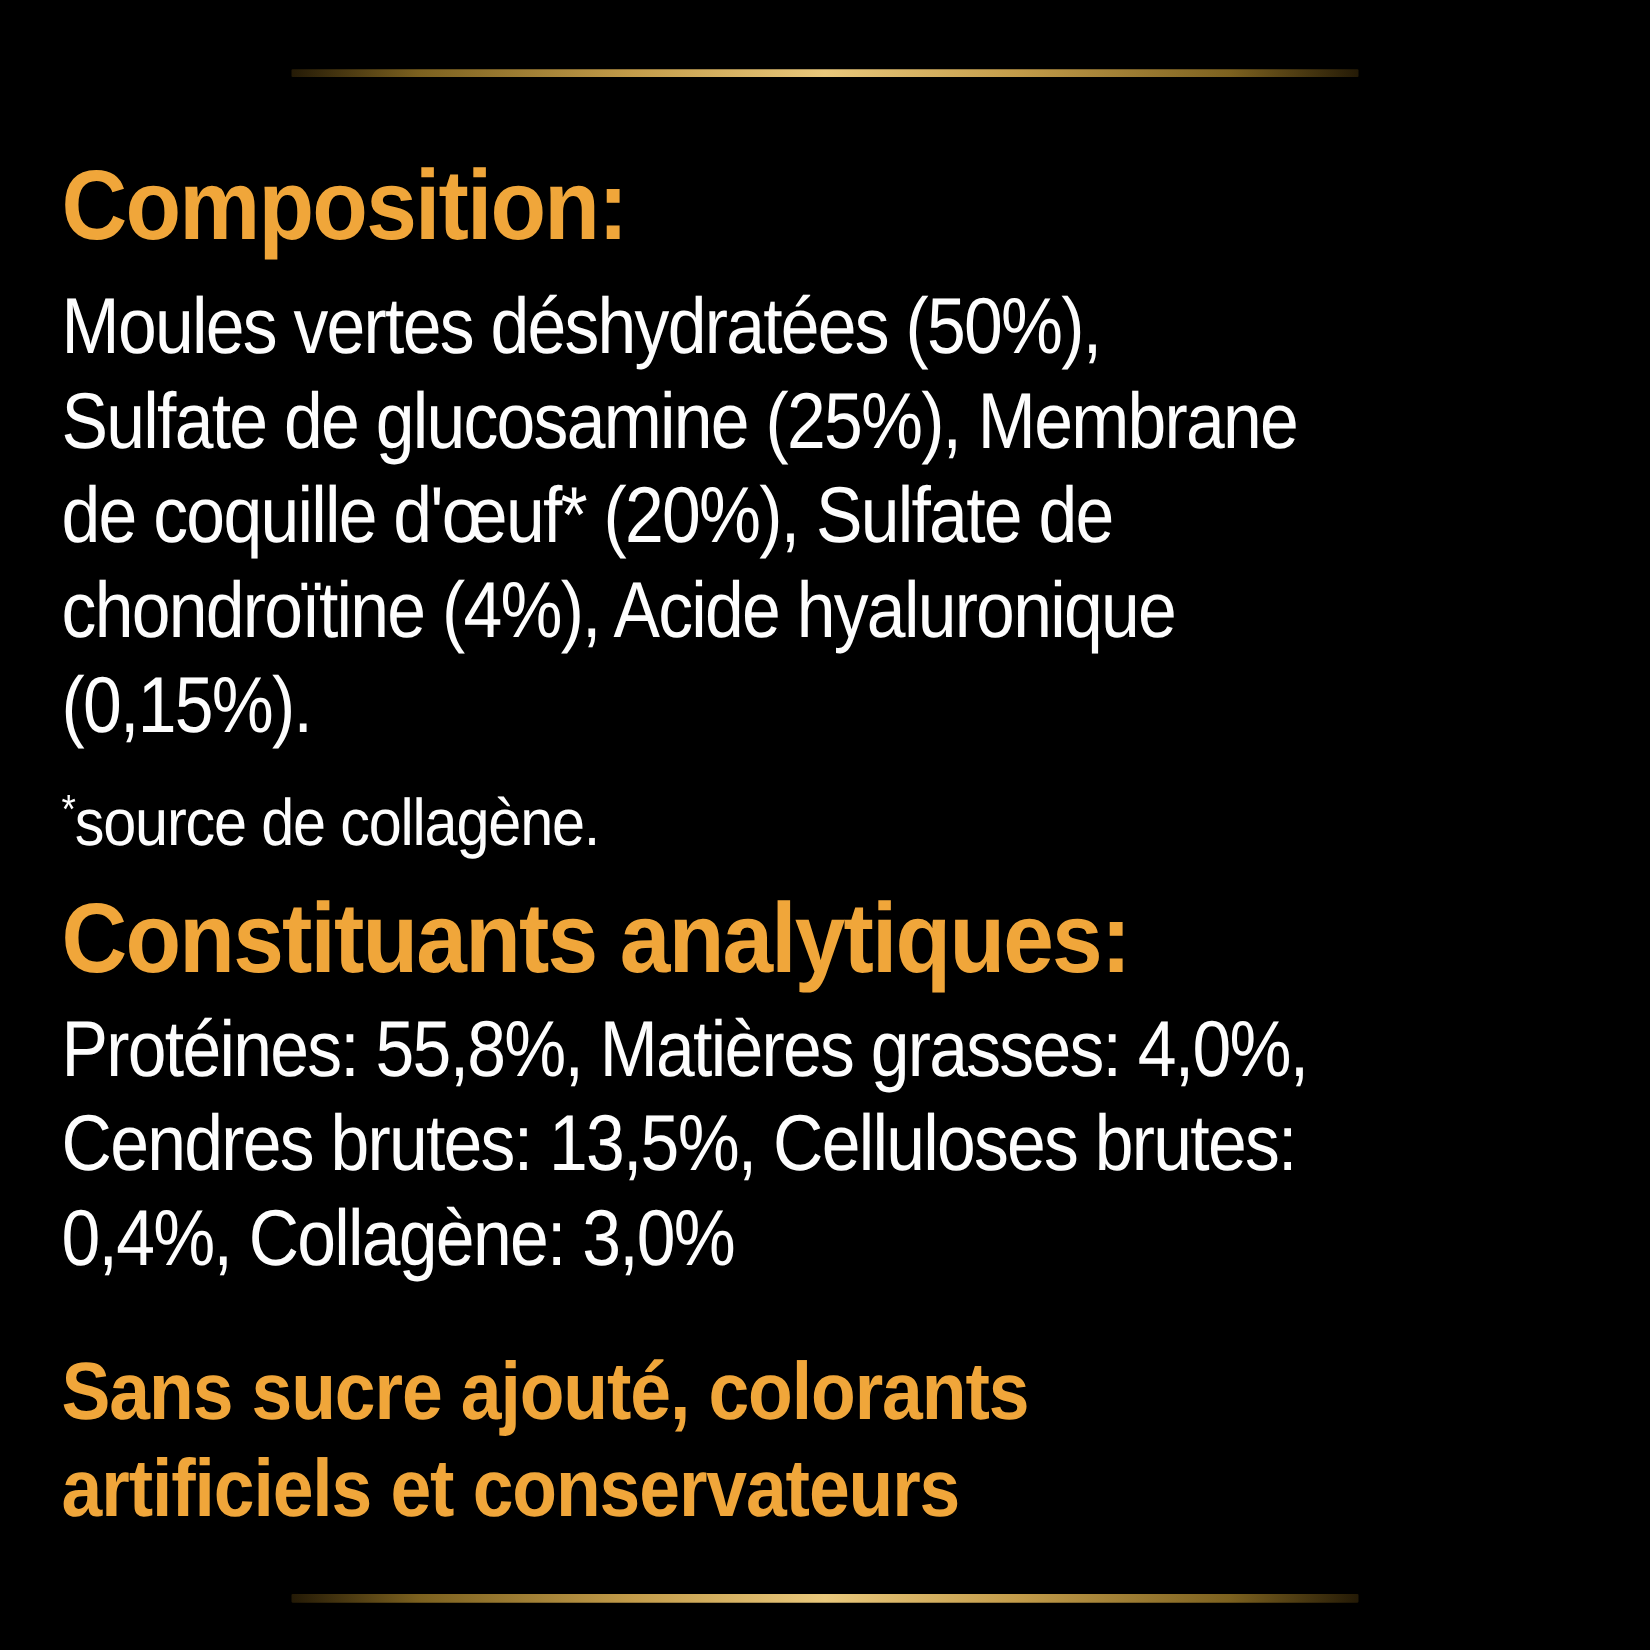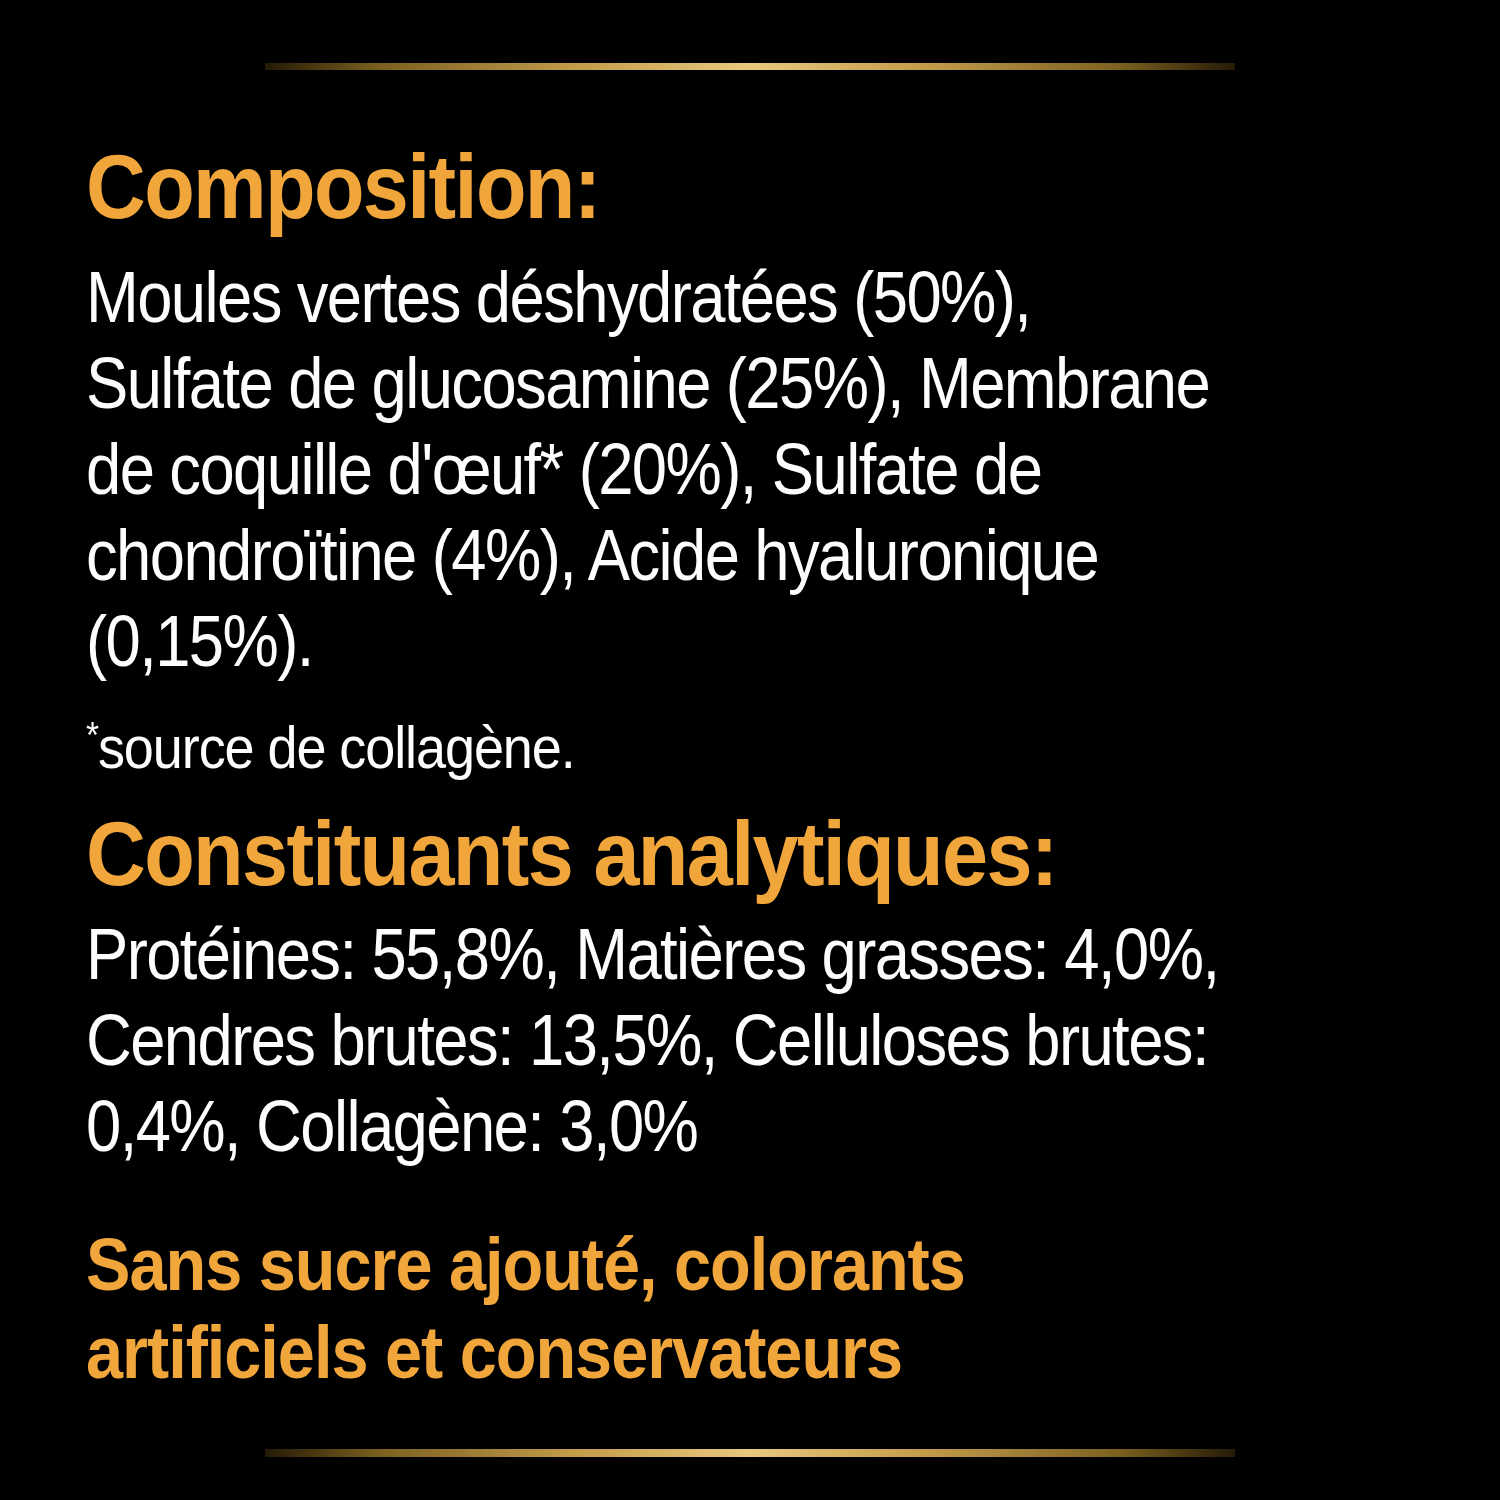--- a/index.html
+++ b/index.html
@@ -23,21 +23,21 @@
       #c39c4a 32%,
       var(--gold-bright, #e9c87c) 50%,
       #c39c4a 68%,
       #7c611f 88%,
       #241a06 100%);
     border-radius: 1px;
   }
   .rule-top { margin-top: 63px; }
   .rule-bottom { margin-top: 52px; height: 8px; }
   .content {
-    padding-left: 86px;
+    padding-left: 56px;
     padding-right: 30px;
   }
   .heading {
     margin: 72px 0 0 0;
     font-size: 90px;
     line-height: 90px;
     font-weight: bold;
     color: var(--accent-orange, #f0a63a);
     letter-spacing: -0.02em;
     transform: scaleX(0.92);

